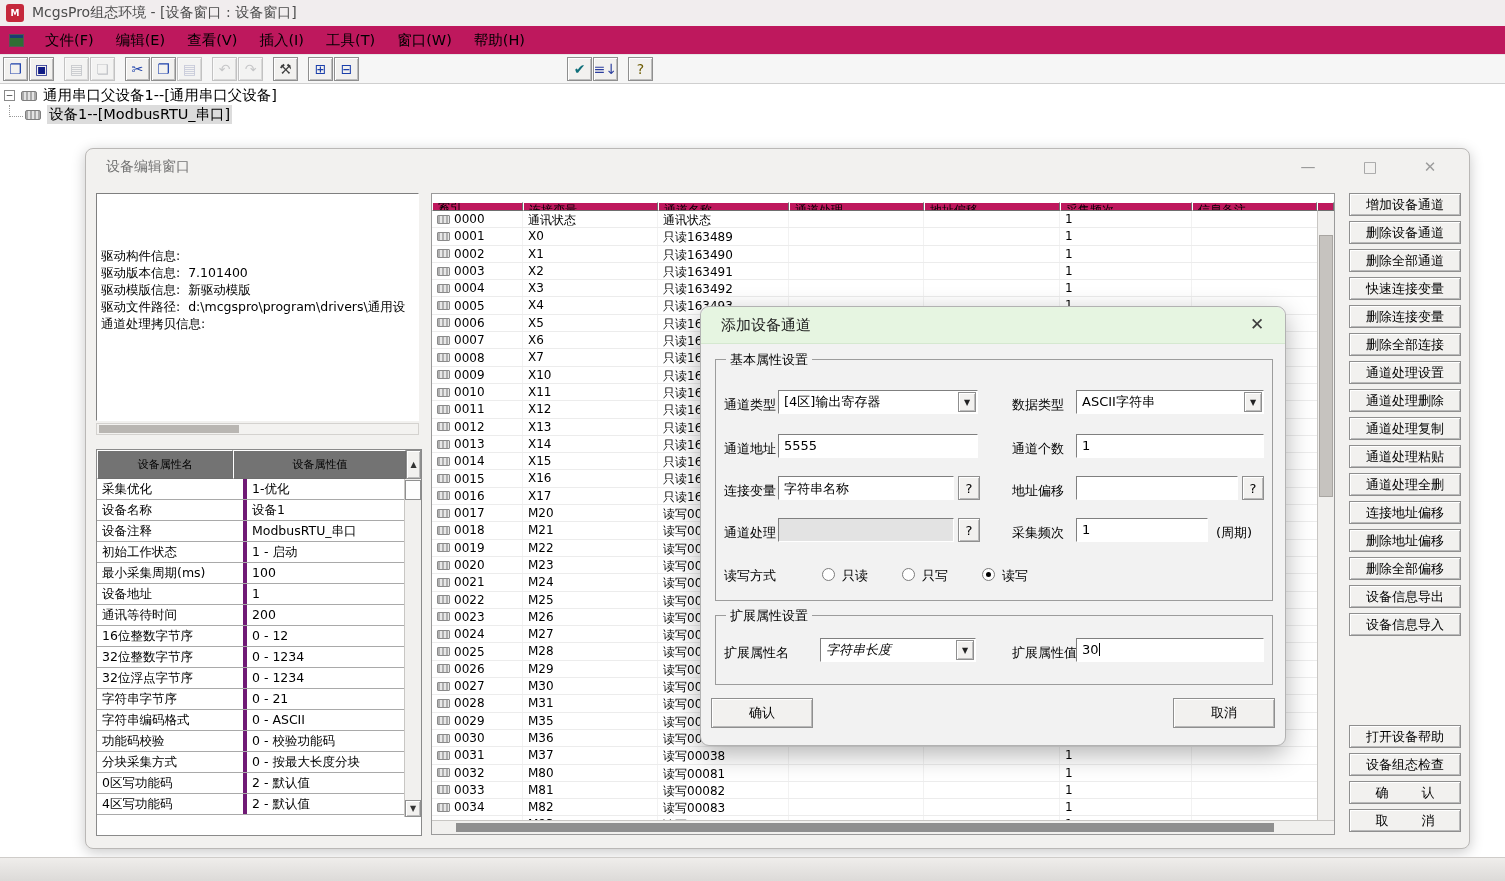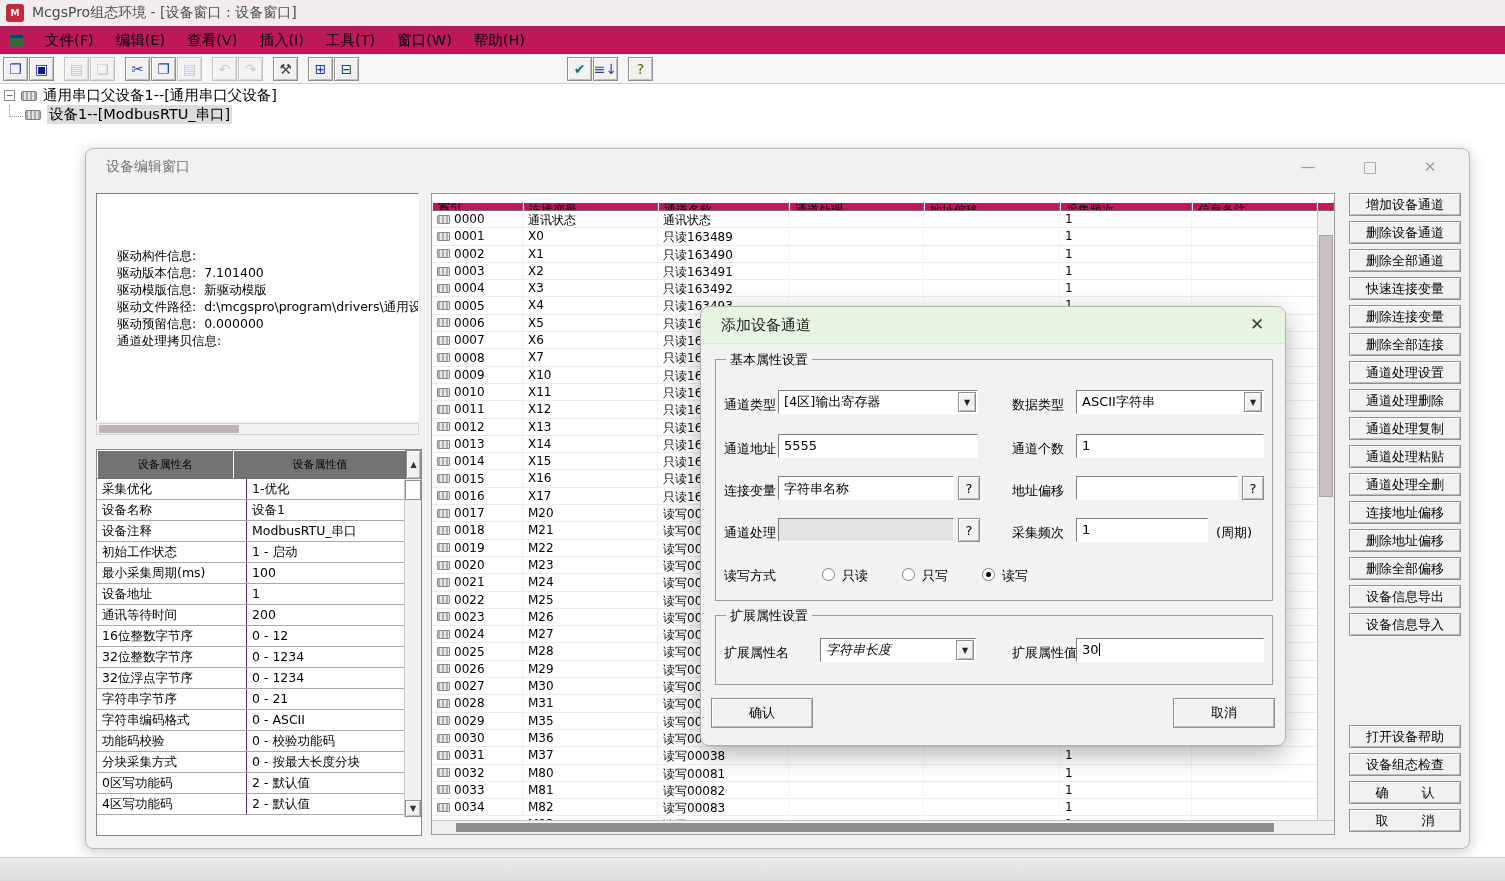--- a/index.html
+++ b/index.html
@@ -39,34 +39,34 @@
 
   
   #device-window { position:absolute; left:85px; top:148px; width:1385px; height:701px;
     background:#f2f1ef; border:1px solid #bab8b6; border-radius:8px; box-shadow:0 3px 14px rgba(0,0,0,.22); }
   #dw-title { position:absolute; left:20px; top:9px; font-size:14px; color:#737373; }
   .dw-ctl { position:absolute; top:8px; width:22px; height:20px; color:#9b9b9b; font-size:15px;
     text-align:center; line-height:20px; }
 
   .sunken { border:1px solid; border-color:#7f7f7f #ffffff #ffffff #7f7f7f; background:#fff; }
 
-  #driver-info { position:absolute; left:10px; top:44px; width:323px; height:228px; padding:2px 20px;
+  #driver-info { position:absolute; left:10px; top:44px; width:323px; height:228px; padding:2px 4px;
     font-size:12.5px; line-height:17px; white-space:pre; overflow:hidden; }
   #driver-hscroll { position:absolute; left:10px; top:274px; width:323px; height:12px; background:#f3f2f0; border:1px solid #d4d2cf; }
   #driver-hthumb { position:absolute; left:2px; top:1px; width:140px; height:8px; background:#b9b6b2; }
 
   
   #prop-table { position:absolute; left:10px; top:300px; width:326px; height:387px; background:#fff;
     border:1px solid #8a8a8a; }
   .prop-head { display:flex; height:29px; }
   .prop-hcell { background:#737373; border:1px solid; border-color:#ffffff #6e6e6e #6e6e6e #ffffff;
     font-size:11px; display:flex; align-items:center; justify-content:center; }
   .prop-row { display:flex; height:21px; border-bottom:1px solid #a9a9a9; font-size:12.5px; }
   .prop-cell { padding:2px 5px; white-space:nowrap; overflow:hidden; }
-  .pc-name { width:150px; border-right:1px solid #701a75; }
+  .pc-name { width:150px; border-right:4px solid #701a75; }
   .pc-value { width:158px; }
   .vscroll { background:#f1f0ee; border-left:1px solid #c8c6c3; position:relative; }
   .sb-btn { width:16px; height:17px; background:#f2f1ef; border:1px solid #8f8f8f;
     box-shadow:inset 1px 1px 0 #fff, inset -1px -1px 0 #bdbdbd; font-size:8px; text-align:center; line-height:15px; color:#333; }
   #prop-vscroll { position:absolute; right:0; top:0; width:17px; height:355px; }
   #prop-thumb { position:absolute; left:0; top:18px; width:16px; height:20px; background:#fdfdfd; border:1px solid #8f8f8f; }
 
   
   #channel-table { position:absolute; left:345px; top:44px; width:904px; height:642px; background:#fff; border:1px solid #9a9a9a; }
   .ch-head { display:flex; height:17px; }
@@ -228,21 +228,21 @@
 </div>
 
 <div id="device-window">
   <div id="dw-title">设备编辑窗口</div>
   <div class="dw-ctl" style="right:150px;">—</div>
   <div class="dw-ctl" style="right:88px;">□</div>
   <div class="dw-ctl" style="right:28px;">✕</div>
 
   <div id="driver-info" class="sunken">
     
-  <div>驱动构件信息:</div><div>驱动版本信息:  7.101400</div><div>驱动模版信息:  新驱动模版</div><div>驱动文件路径:  d:\mcgspro\program\drivers\通用设</div><div>驱动预留信息:  0.000000</div><div>通道处理拷贝信息:</div></div>
+  <div>驱动构件信息:</div><div>驱动版本信息:  7.101400</div><div>驱动模版信息:  新驱动模版</div><div>驱动文件路径:  d:\mcgspro\program\drivers\通用设</div><div>通道处理拷贝信息:</div></div>
   <div id="driver-hscroll">
     <div id="driver-hthumb"></div>
   </div>
 
   <div id="prop-table">
     <div class="prop-head">
       <div class="prop-hcell" style="width:150px;">设备属性名</div>
       <div class="prop-hcell" style="width:190px;">设备属性值</div>
       <div class="sb-btn" style="height:29px; line-height:27px;">▲</div>
     </div>

